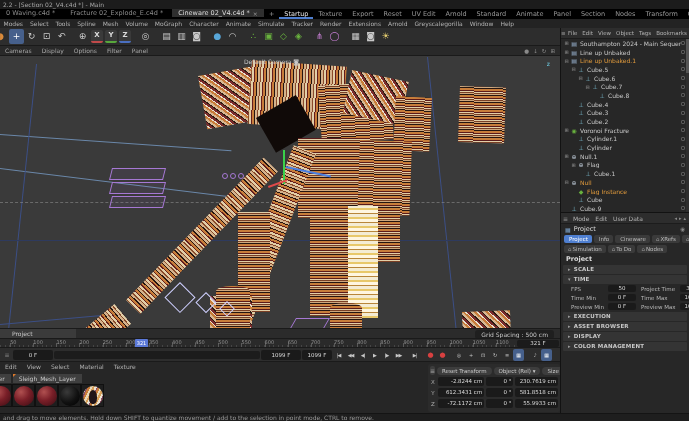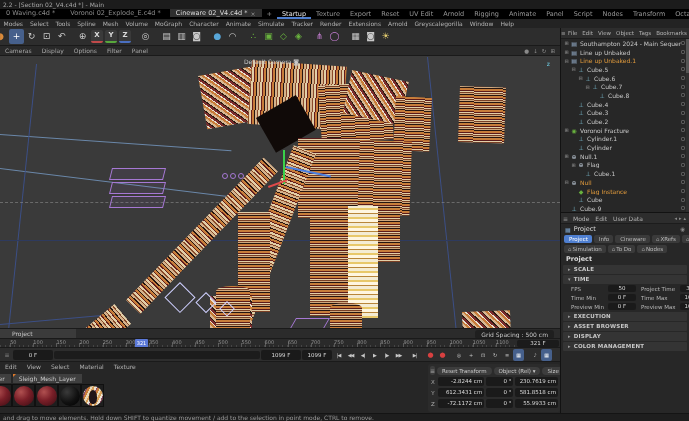--- a/index.html
+++ b/index.html
@@ -145,41 +145,41 @@
   <div class="titlebar">2.2 - [Section 02_V4.c4d *] - Main</div>
 
   <div class="doctabs">
     <div style="display:flex">
 
     <div class="dtab">
           <span>0 Waving.c4d *</span>
           <span class="closex"></span>
         </div>
         <div class="dtab">
-          <span>Voronoi 02_Explode_E.c4d *</span>
+          <span>Fracture 02_Explode_E.c4d *</span>
           <span class="closex"></span>
         </div>
         <div class="dtab active">
           <span>Cineware 02_V4.c4d *</span>
           <span class="closex">×</span>
         </div>
       </div>
     <span class="addtab">+</span>
     <div class="laytabs">
 
     <span class="ltab active">Startup</span>
         <span class="ltab">Texture</span>
         <span class="ltab">Export</span>
         <span class="ltab">Reset</span>
         <span class="ltab">UV Edit</span>
         <span class="ltab">Arnold</span>
-        <span class="ltab">Rigging</span>
+        <span class="ltab">Standard</span>
         <span class="ltab">Animate</span>
         <span class="ltab">Panel</span>
-        <span class="ltab">Script</span>
+        <span class="ltab">Section</span>
         <span class="ltab">Nodes</span>
         <span class="ltab">Transform</span>
         <span class="ltab">Octane</span>
       </div>
   </div>
 
   <div class="menubar">
 
   <span class="mi">Modes</span>
       <span class="mi">Select</span>

